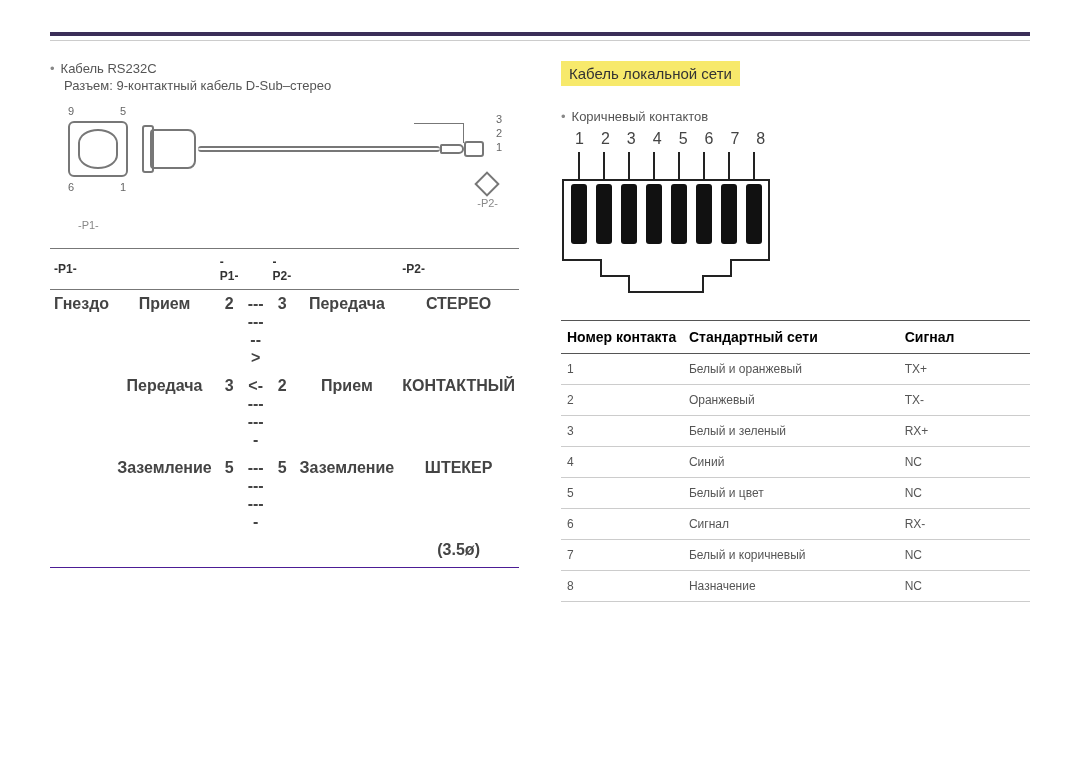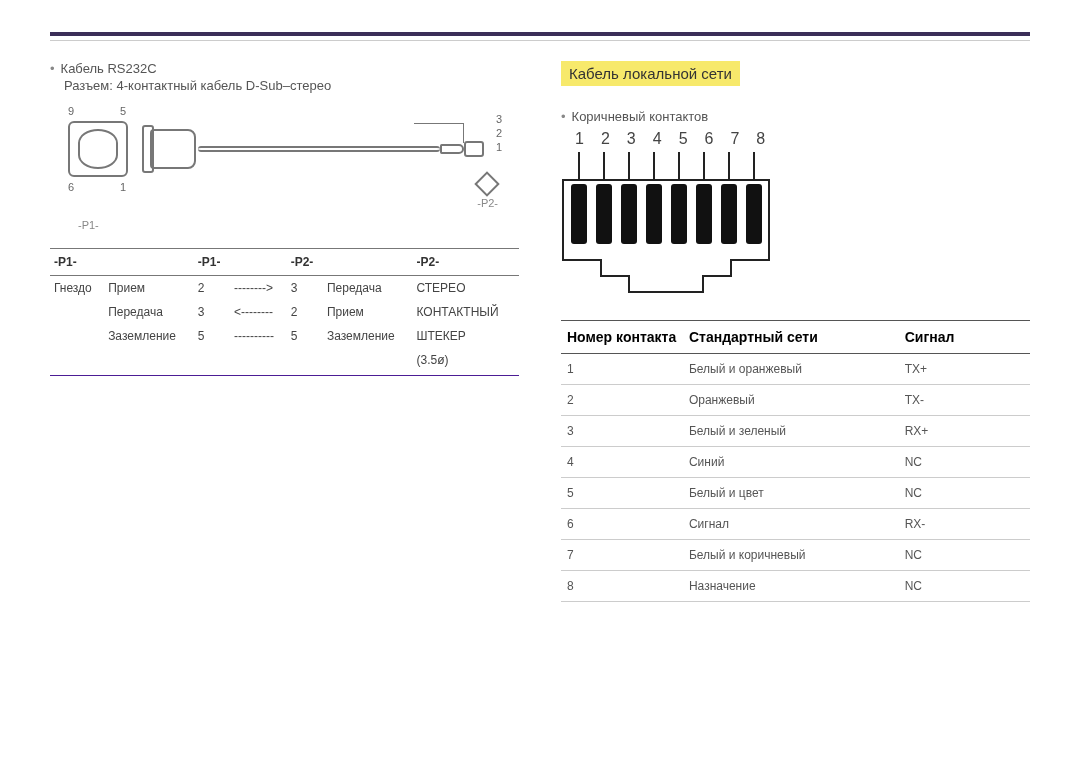--- a/index.html
+++ b/index.html
@@ -107,25 +107,26 @@
   .rs-table { width:100%; border-collapse: collapse; margin-top:6px; }
   .rs-table th {
     text-align:left;
     font-size:12px;
     font-weight:bold;
     border-top:1px solid #777;
     border-bottom:1px solid #777;
     padding:6px 4px;
   }
   .rs-table td {
-    font-size:12px;
-    font-weight:normal;
+    font-size:16px;
+    font-weight:bold;
     padding:5px 4px;
     color:#444;
     vertical-align:top;
+    text-align:center;
   }
   .rs-table .last-row td { border-bottom:1px solid #4c1d95; padding-bottom:8px;}
 
   
   .lan-heading {
     background:#f7e96b;
     display:inline-block;
     padding:4px 8px;
     color:#333;
     font-size:15px;
@@ -159,21 +160,21 @@
 <div class="top-rule"></div>
 <div class="thin-rule"></div>
 
 <div class="columns">
 
   <div class="col">
     <div class="bullet-line">
       <span class="dot">•</span>
       <span>Кабель RS232C</span>
     </div>
-    <div class="sub-line">Разъем: 4-контактный кабель D-Sub–стерео</div>
+    <div class="sub-line">Разъем: 9-контактный кабель D-Sub–стерео</div>
 
     <div class="rs232-diagram">
       <span class="dsub-label" style="left:18px; top:2px;">9</span>
       <span class="dsub-label" style="left:70px; top:2px;">5</span>
       <div class="dsub-shell">
         <div class="dsub-inner"></div>
       </div>
       <span class="dsub-label" style="left:18px; top:78px;">6</span>
       <span class="dsub-label" style="left:70px; top:78px;">1</span>
       <div class="connector-face"></div>

